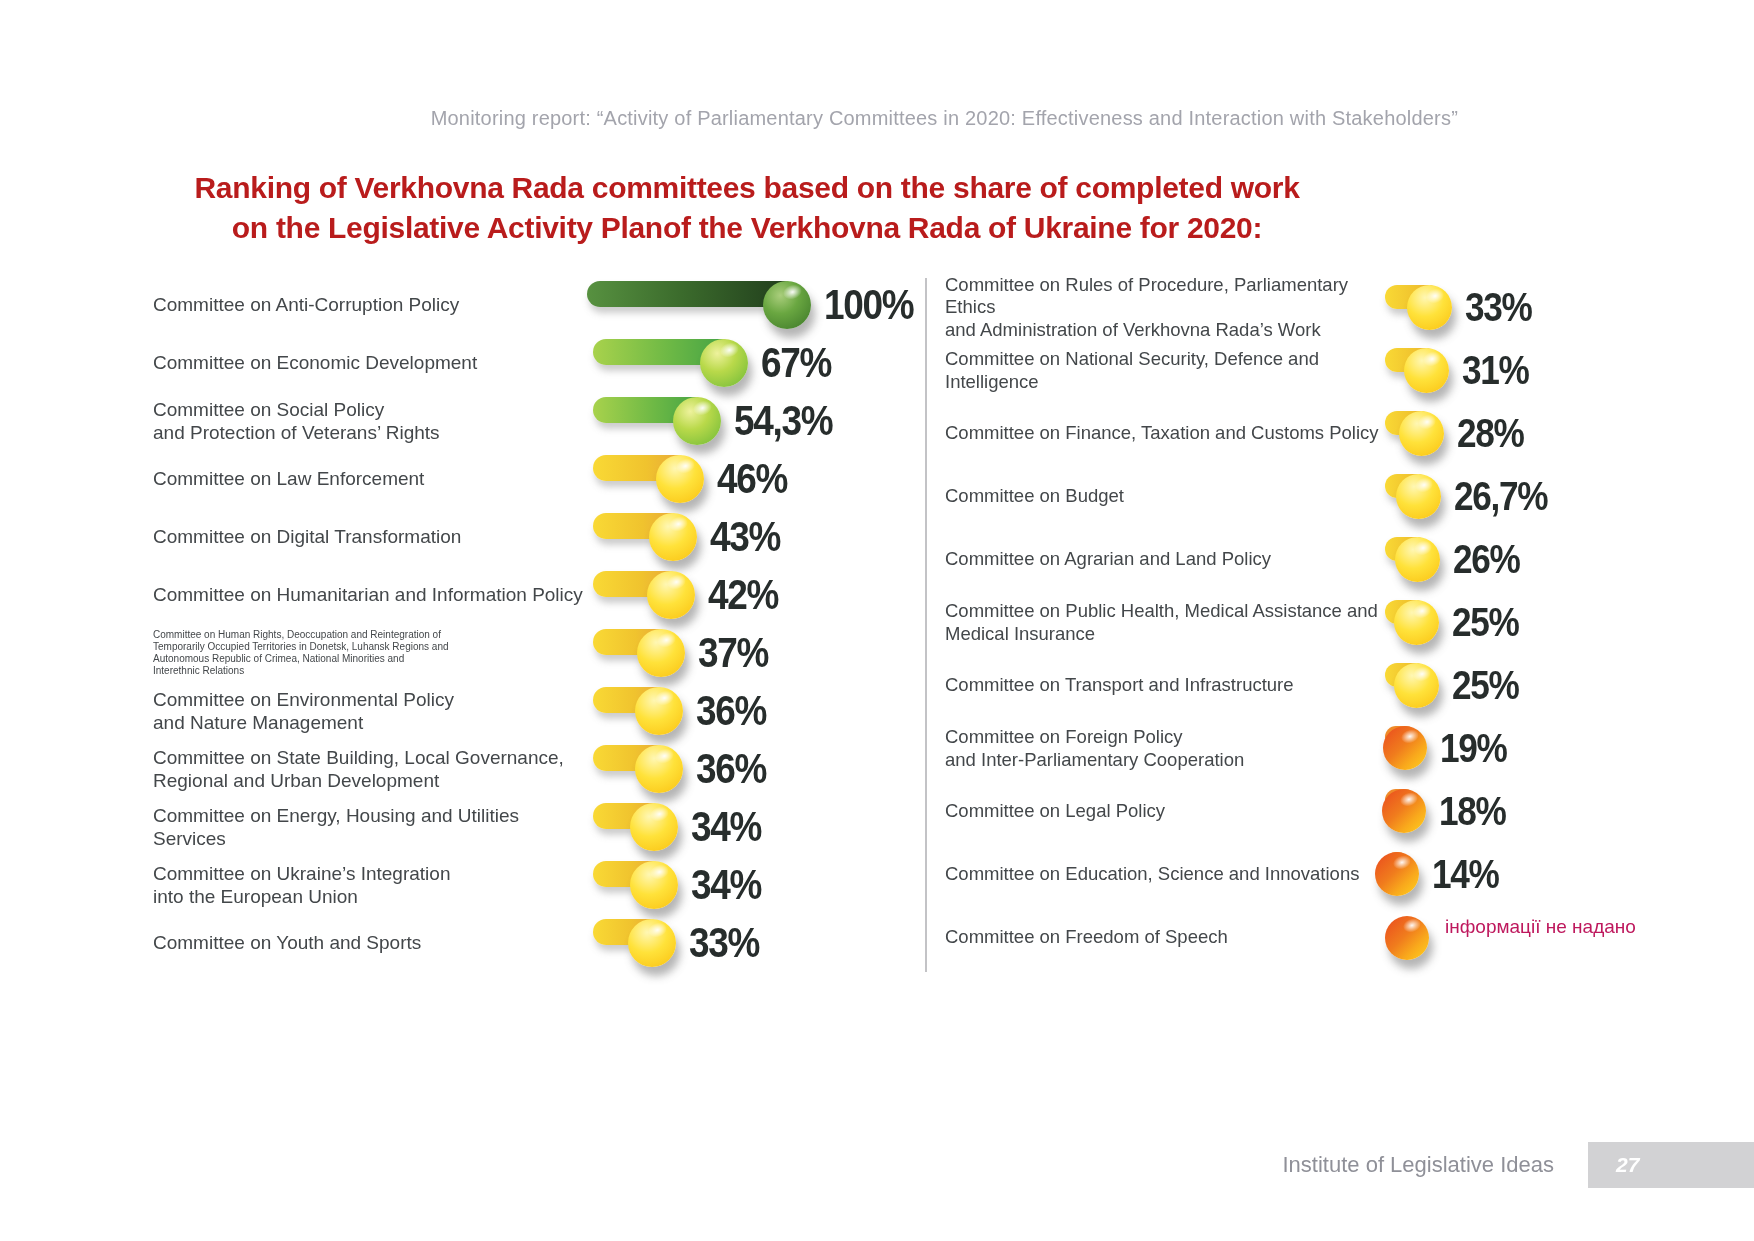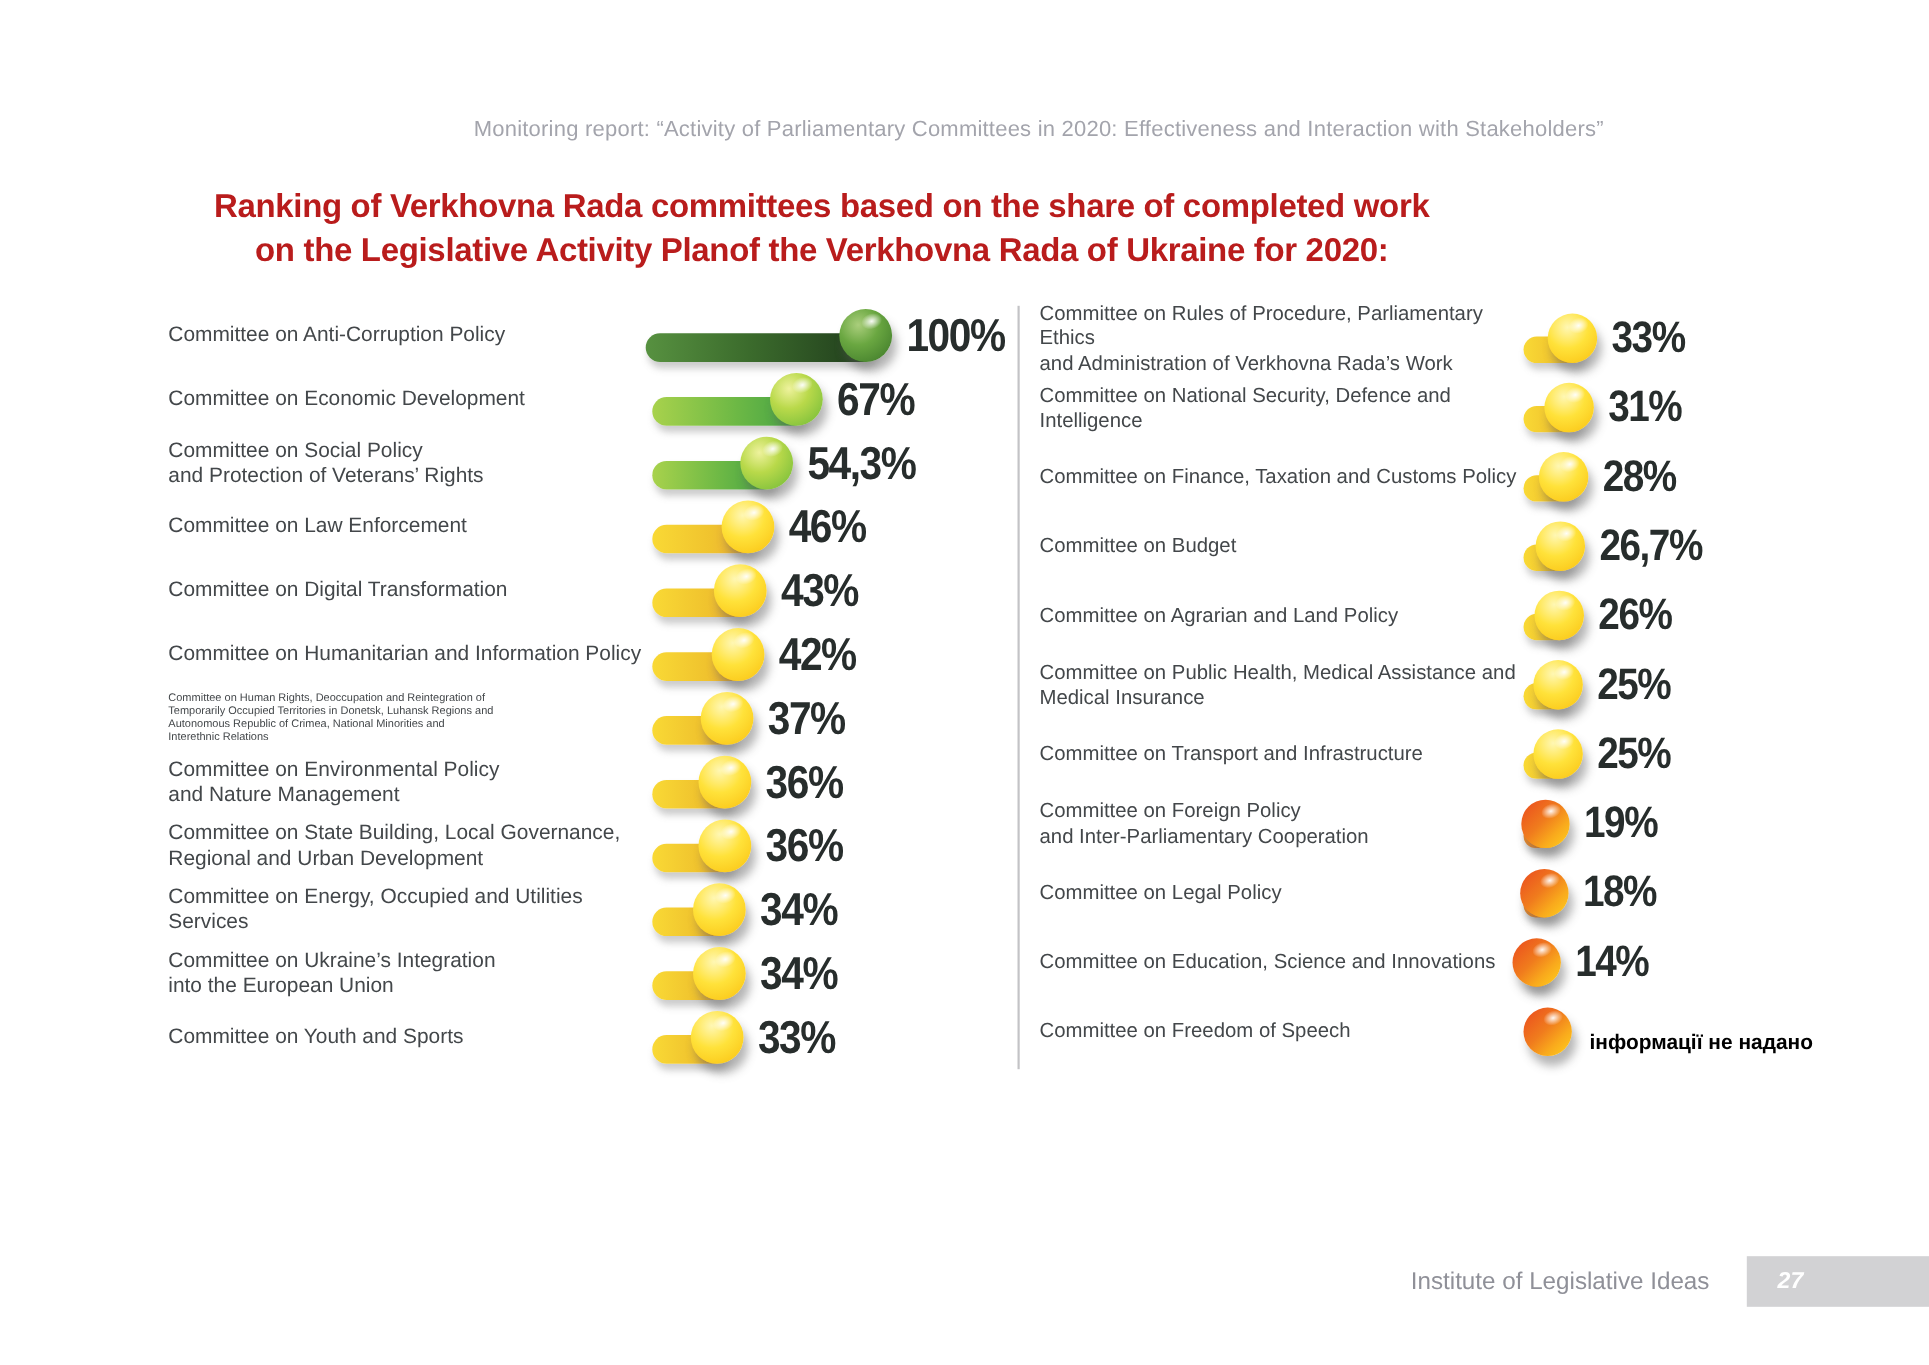--- a/index.html
+++ b/index.html
@@ -57,21 +57,21 @@
     font-size:19px;
     line-height:1.22;
     color:#43474a;
     white-space:pre-line;
   }
   .col-left .label{padding-left:113px;width:440px;}
   .col-right .label{padding-left:0;width:440px;font-size:18.5px;}
   .label.small{font-size:10px;line-height:1.18;}
   .barzone{
     display:flex;
-    align-items:flex-end;
+    align-items:flex-start;
     position:relative;
   }
   .pill{
     height:26px;
     border-radius:13px;
     box-shadow:2px 6px 7px rgba(110,110,110,.35);
   }
   .col-right .pill{height:24px;border-radius:12px;}
   .pill.tier-dark-green{background:linear-gradient(90deg,#579140 0%,#3b6b2c 45%,#1f3a1b 100%);}
   .pill.tier-green{background:linear-gradient(90deg,#a8d24c 0%,#6cb845 55%,#3fa045 100%);}
@@ -107,22 +107,22 @@
     font-weight:bold;
     color:#272d2c;
     letter-spacing:-1.5px;
     transform:scaleX(.88);
     transform-origin:left center;
     white-space:nowrap;
   }
   .col-right .value{font-size:40px;}
   .value.nodata{
     font-size:19px;
-    font-weight:bold;
-    color:#000000;
+    font-weight:normal;
+    color:#be185d;
     letter-spacing:0;
     transform:none;
     margin-left:16px;
   }
   
   .footer{
     position:absolute;
     left:0;right:0;
     bottom:53px;
     height:46px;
@@ -236,21 +236,21 @@
         <div class="row">
           <div class="label">Committee on State Building, Local Governance,
 Regional and Urban Development</div>
           <div class="barzone">
             <div class="pill tier-yellow" style="width: 76px;"></div>
             <div class="ball tier-yellow"></div>
             <span class="value">36%</span>
           </div>
         </div>
         <div class="row">
-          <div class="label">Committee on Energy, Occupied and Utilities Services</div>
+          <div class="label">Committee on Energy, Housing and Utilities Services</div>
           <div class="barzone">
             <div class="pill tier-yellow" style="width: 71px;"></div>
             <div class="ball tier-yellow"></div>
             <span class="value">34%</span>
           </div>
         </div>
         <div class="row">
           <div class="label">Committee on Ukraine’s Integration
 into the European Union</div>
           <div class="barzone">

